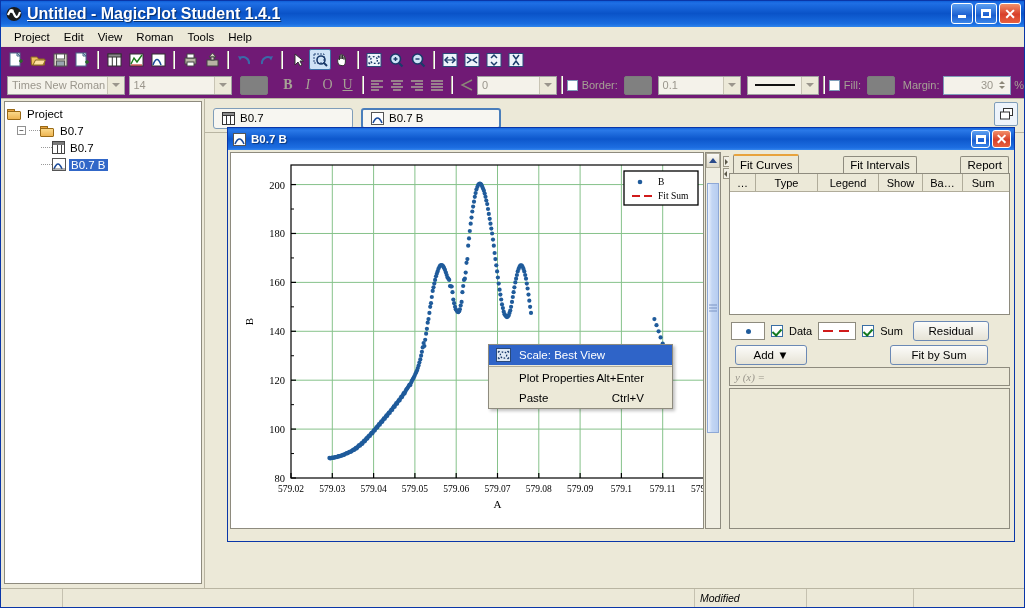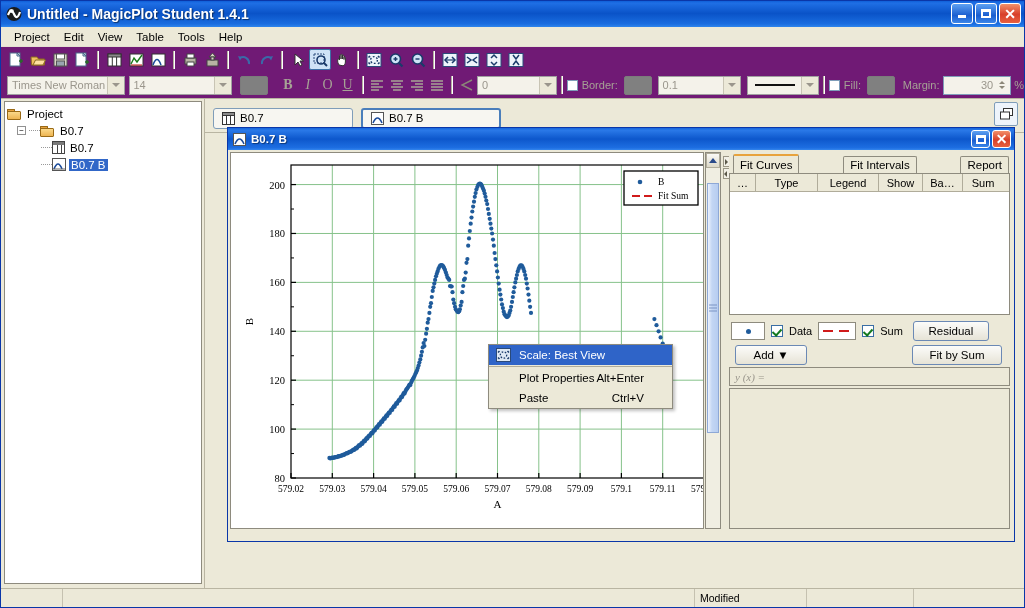--- a/index.html
+++ b/index.html
@@ -21,23 +21,24 @@
   .titlebar{
     height:26px;flex:0 0 26px;
     background:linear-gradient(to bottom,#0f5fd8 0%,#1f6fe5 8%,#0a53c8 48%,#1a6de0 88%,#2f85ec 100%);
     display:flex;align-items:center;position:relative;
     padding-left:4px;
   }
   .title-ico{
     width:18px;height:18px;margin-right:4px;position:relative;flex:0 0 18px;
   }
   .title-text{
-    color:#fff;font-weight:bold;font-size:14px;
+    color:#fff;font-weight:bold;font-size:16px;
     text-shadow:1px 1px 1px rgba(0,0,0,.5);
     white-space:nowrap;
+    text-decoration:underline;
   }
   .win-btns{position:absolute;right:3px;top:2px;display:flex;gap:2px;}
   .wbtn{
     width:22px;height:21px;border:1px solid #ffffff;border-radius:3px;
     box-sizing:border-box;display:flex;align-items:center;justify-content:center;
     background:linear-gradient(to bottom,#5ea1f2,#1a5ed0 60%,#3c86e8);
     color:#fff;font-size:11px;font-weight:bold;
     position:relative;
   }
   .wbtn.close{background:linear-gradient(to bottom,#f3906a,#d8402a 55%,#e8603f);}
@@ -217,21 +218,21 @@
     box-sizing:border-box;
   }
   .formula{
     height:19px;border:1px solid #8e8b7e;background:#ece9d8;box-sizing:border-box;
     display:flex;align-items:center;padding-left:5px;font-size:11px;color:#9a968c;
     font-family:"Liberation Serif",serif;font-style:italic;
   }
   
   .statusbar{
     height:18px;flex:0 0 18px;background:#ece9d8;display:flex;align-items:flex-end;
-    border-top:1px solid #b9b5a2;font-size:10.5px;
+    border-top:1px solid #b9b5a2;font-size:10.5px;font-style:italic;
   }
   .scell{border-right:1px solid #c5c1b0;height:100%;display:flex;align-items:center;padding:0 5px;box-sizing:border-box;}
   
   .ctxmenu{
     position:absolute;left:283px;top:245px;width:183px;
     background:#ece9d8;border:1px solid #8e8b7e;box-shadow:2px 2px 3px rgba(0,0,0,.25);
     z-index:50;font-size:11.5px;
   }
   .ctxitem{height:20px;display:flex;align-items:center;padding-left:6px;position:relative;}
   .ctxitem.hl{background:#2f64c8;color:#fff;}
@@ -266,21 +267,21 @@
       <div class="wbtn close">
           <span class="close-g">✕</span>
         </div>
     </div>
   </div>
 
   <div class="menubar">
     <div class="menuitem">Project</div>
     <div class="menuitem">Edit</div>
     <div class="menuitem">View</div>
-    <div class="menuitem">Table</div>
+    <div class="menuitem">Roman</div>
     <div class="menuitem">Tools</div>
     <div class="menuitem">Help</div>
   </div>
 
   <div class="toolbar">
     <div class="tbtn">
       <svg width="17" height="16">
           <rect x="2" y="1" width="10" height="13" fill="#fff" stroke="#4a6a8a"></rect>
           <path d="M9 1 L12 4 L9 4 Z" fill="#c8d8e8" stroke="#4a6a8a"></path>
           <path d="M11 9 l4 0 M13 7 l0 4" stroke="#2a6a2a" stroke-width="1.5"></path>
@@ -969,21 +970,21 @@
                     <i style="left:16px;width:10px"></i>
                   </span>
               </div>
               <span class="cb"></span>
               <span>Sum</span>
               <div class="btn" style="margin-left:4px;width:76px">Residual</div>
             </div>
 
             <div class="ctlrow" style="justify-content:space-between">
               <div class="btn" style="width:72px;margin-left:4px">Add ▼</div>
-              <div class="btn" style="width:90px;margin-right:6px">Fit by Sum</div>
+              <div class="btn" style="width:98px;margin-right:20px">Fit by Sum</div>
             </div>
 
 
             <div class="formula">y (x) =</div>
             <div class="panelbox" style="flex:1 1 auto;margin-top:2px;background:#ece9d8"></div>
           </div>
         </div>
         <div class="mdi-foot"></div>
       </div>
 

